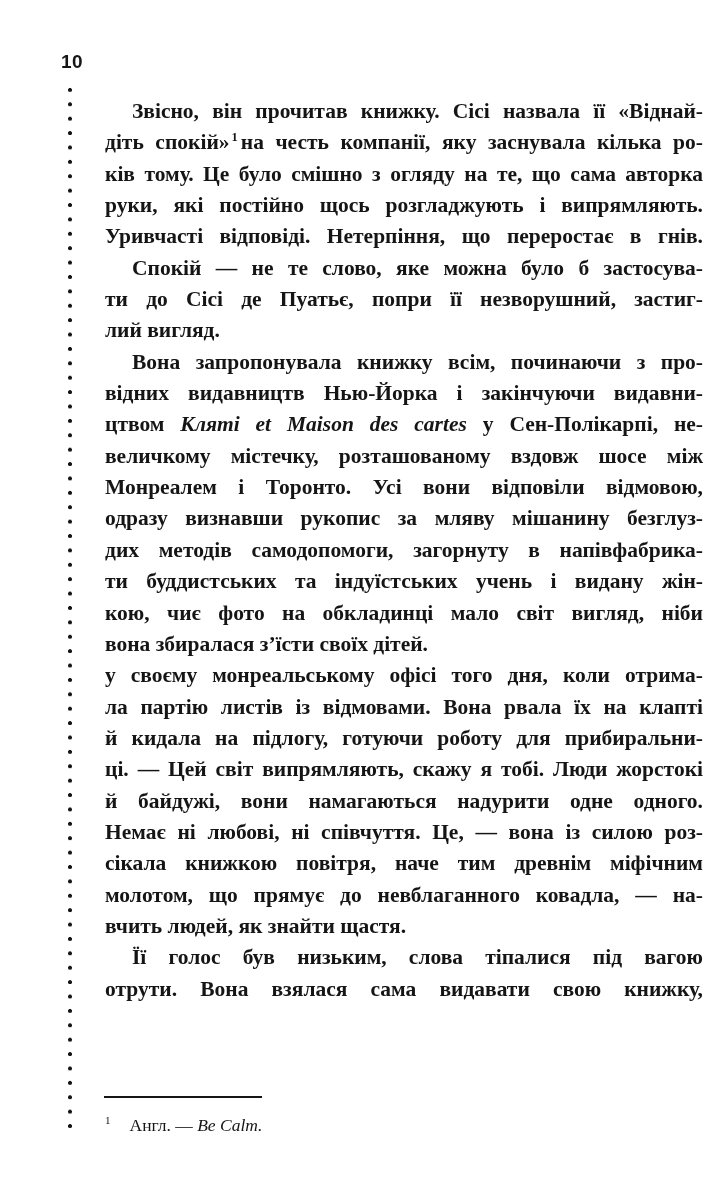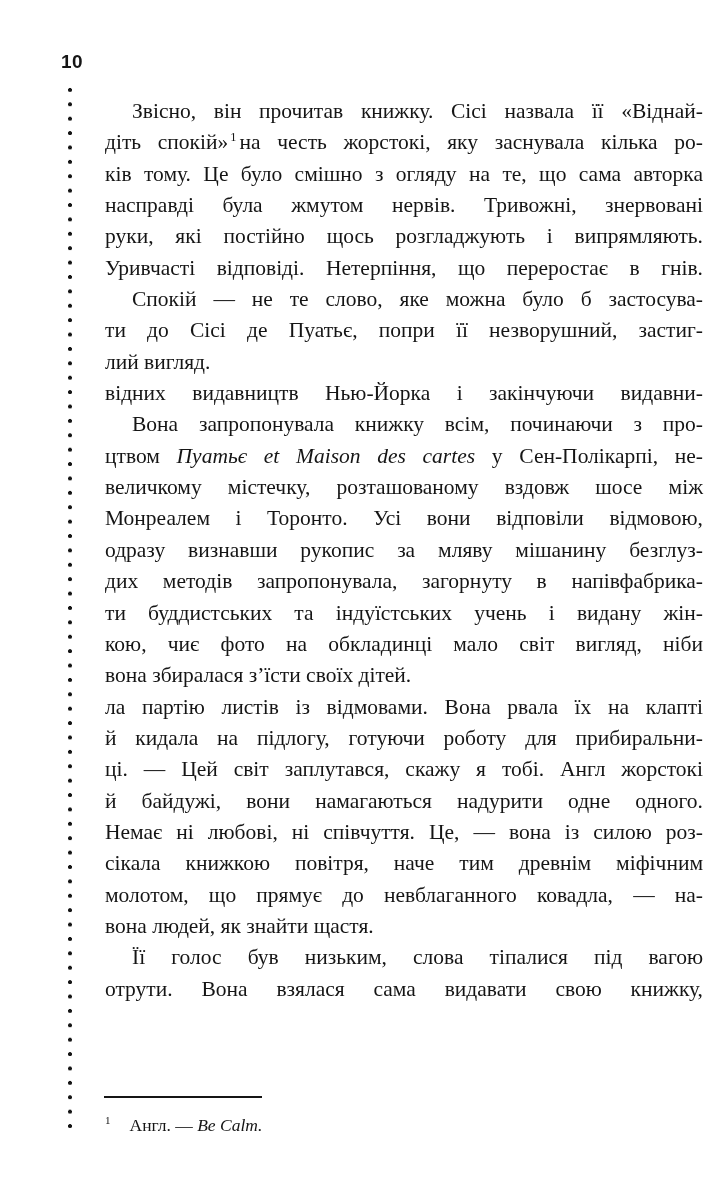--- a/index.html
+++ b/index.html
@@ -18,21 +18,21 @@
     font-family:"Liberation Sans", sans-serif;
     font-weight:bold;font-size:19px;letter-spacing:0.5px;
   }
   .dots{
     position:absolute;left:67px;top:87px;width:6px;height:1044px;
     background-image:radial-gradient(circle at 3px 3px, var(--ink,#151515) 1.7px, rgba(0,0,0,0) 2.3px);
     background-size:6px 14.4px;background-repeat:repeat-y;
   }
   .body-text{
     position:absolute;left:105px;top:96px;width:598px;
-    font-size:21.5px;line-height:31.35px;
+    font-size:21.5px;line-height:31.35px;font-weight:bold;
   }
   .line{
     text-align:justify;
     -moz-text-align-last:justify;
     text-align-last:justify;
     white-space:normal;
   }
   .line.last{
     text-align:center;
     -moz-text-align-last:left;
@@ -58,52 +58,52 @@
 </style>
 </head>
 <body>
 
 <div class="page" style="--ink: #151515; --paper: #ffffff;">
   <div class="pagenum">10</div>
   <div class="dots"></div>
   <div class="body-text">
       <div>
         <div class="line indent"><span>Звісно, він прочитав книжку. Сісі назвала її «Віднай-</span></div>
-        <div class="line"><span>діть спокій»</span><sup>1</sup><span>на честь жорстокі, яку заснувала кілька ро-</span></div>
+        <div class="line"><span>діть спокій»</span><sup>1</sup><span>на честь компанії, яку заснувала кілька ро-</span></div>
         <div class="line"><span>ків тому. Це було смішно з огляду на те, що сама авторка</span></div>
-        <div class="line"><span>насправді була жмутом нервів. Тривожні, знервовані</span></div>
         <div class="line"><span>руки, які постійно щось розгладжують і випрямляють.</span></div>
         <div class="line"><span>Уривчасті відповіді. Нетерпіння, що переростає в гнів.</span></div>
       </div>
       <div>
         <div class="line indent"><span>Спокій — не те слово, яке можна було б застосува-</span></div>
         <div class="line"><span>ти до Сісі де Пуатьє, попри її незворушний, застиг-</span></div>
         <div class="line last"><span>лий вигляд.</span></div>
       </div>
       <div>
+        <div class="line indent"><span>Вона запропонувала книжку всім, починаючи з про-</span></div>
         <div class="line"><span>відних видавництв Нью-Йорка і закінчуючи видавни-</span></div>
-        <div class="line indent"><span>Вона запропонувала книжку всім, починаючи з про-</span></div>
-        <div class="line"><span>цтвом </span><span class="it">Пуатьє et Maison des cartes</span><span> у Сен-Полікарпі, не-</span></div>
+        <div class="line"><span>цтвом </span><span class="it">Кляті et Maison des cartes</span><span> у Сен-Полікарпі, не-</span></div>
         <div class="line"><span>величкому містечку, розташованому вздовж шосе між</span></div>
         <div class="line"><span>Монреалем і Торонто. Усі вони відповіли відмовою,</span></div>
         <div class="line"><span>одразу визнавши рукопис за мляву мішанину безглуз-</span></div>
-        <div class="line"><span>дих методів запропонувала, загорнуту в напівфабрика-</span></div>
+        <div class="line"><span>дих методів самодопомоги, загорнуту в напівфабрика-</span></div>
         <div class="line"><span>ти буддистських та індуїстських учень і видану жін-</span></div>
         <div class="line"><span>кою, чиє фото на обкладинці мало світ вигляд, ніби</span></div>
         <div class="line last"><span>вона збиралася з’їсти своїх дітей.</span></div>
       </div>
       <div>
+        <div class="line"><span>у своєму монреальському офісі того дня, коли отрима-</span></div>
         <div class="line"><span>ла партію листів із відмовами. Вона рвала їх на клапті</span></div>
         <div class="line"><span>й кидала на підлогу, готуючи роботу для прибиральни-</span></div>
-        <div class="line"><span>ці. — Цей світ заплутався, скажу я тобі. Англ жорстокі</span></div>
+        <div class="line"><span>ці. — Цей світ випрямляють, скажу я тобі. Люди жорстокі</span></div>
         <div class="line"><span>й байдужі, вони намагаються надурити одне одного.</span></div>
         <div class="line"><span>Немає ні любові, ні співчуття. Це, — вона із силою роз-</span></div>
         <div class="line"><span>сікала книжкою повітря, наче тим древнім міфічним</span></div>
         <div class="line"><span>молотом, що прямує до невблаганного ковадла, — на-</span></div>
-        <div class="line last"><span>вона людей, як знайти щастя.</span></div>
+        <div class="line last"><span>вчить людей, як знайти щастя.</span></div>
       </div>
       <div>
         <div class="line indent"><span>Її голос був низьким, слова тіпалися під вагою</span></div>
         <div class="line"><span>отрути. Вона взялася сама видавати свою книжку,</span></div>
       </div>
     </div>
   <div class="footnote-rule"></div>
   <div class="footnote"><span class="fn-marker">1</span><span>Англ. — </span><span class="it">Be Calm.</span></div>
 </div>
 

